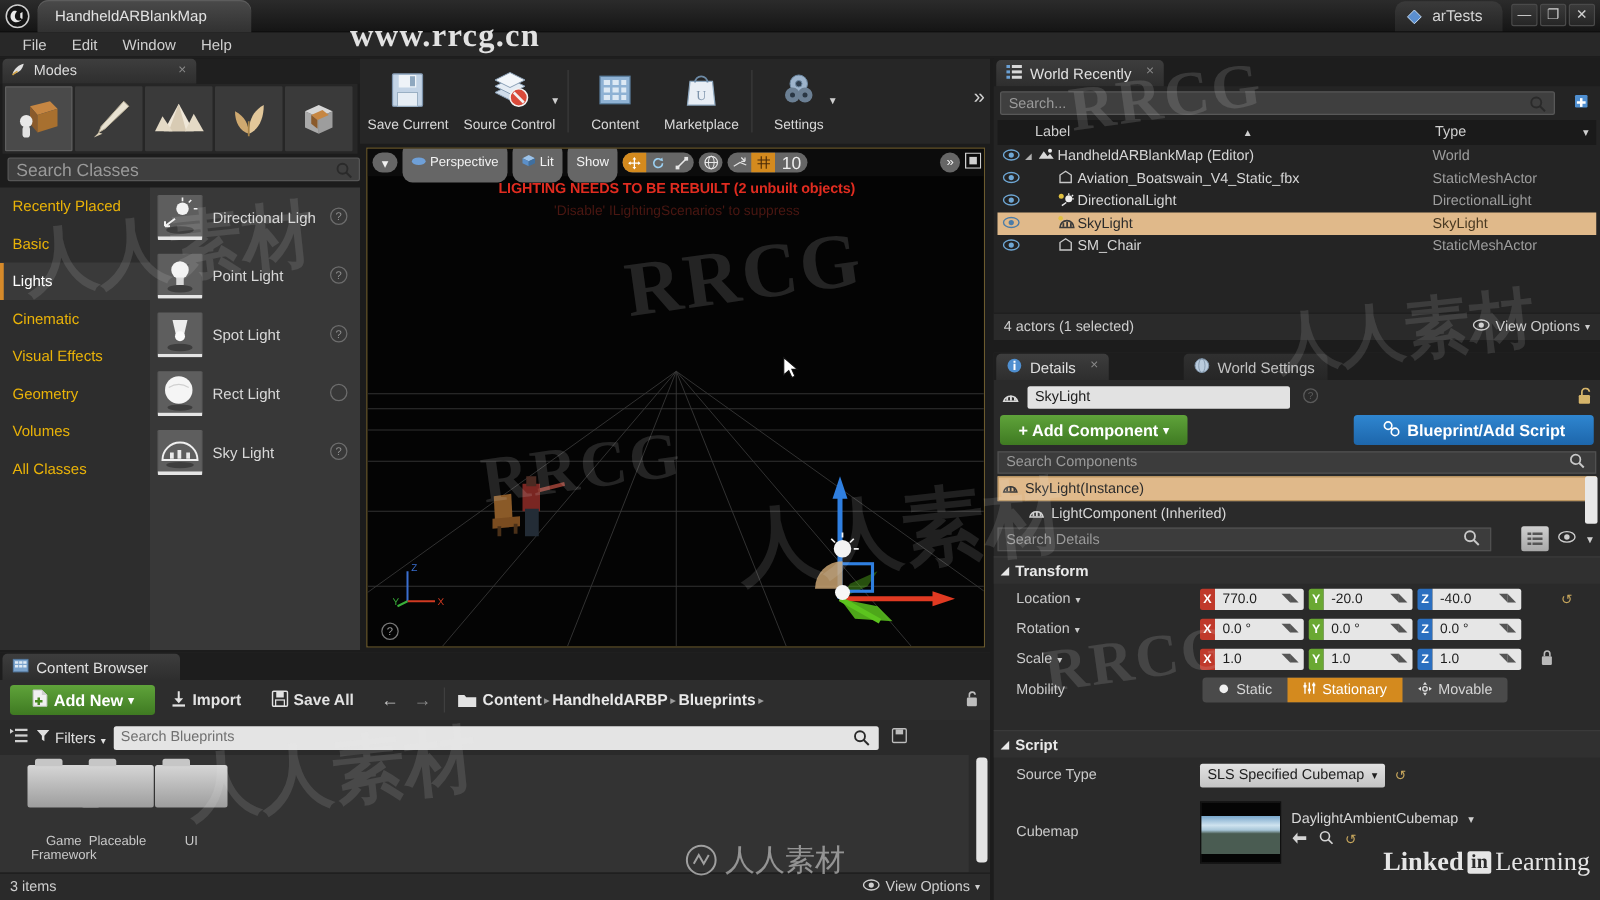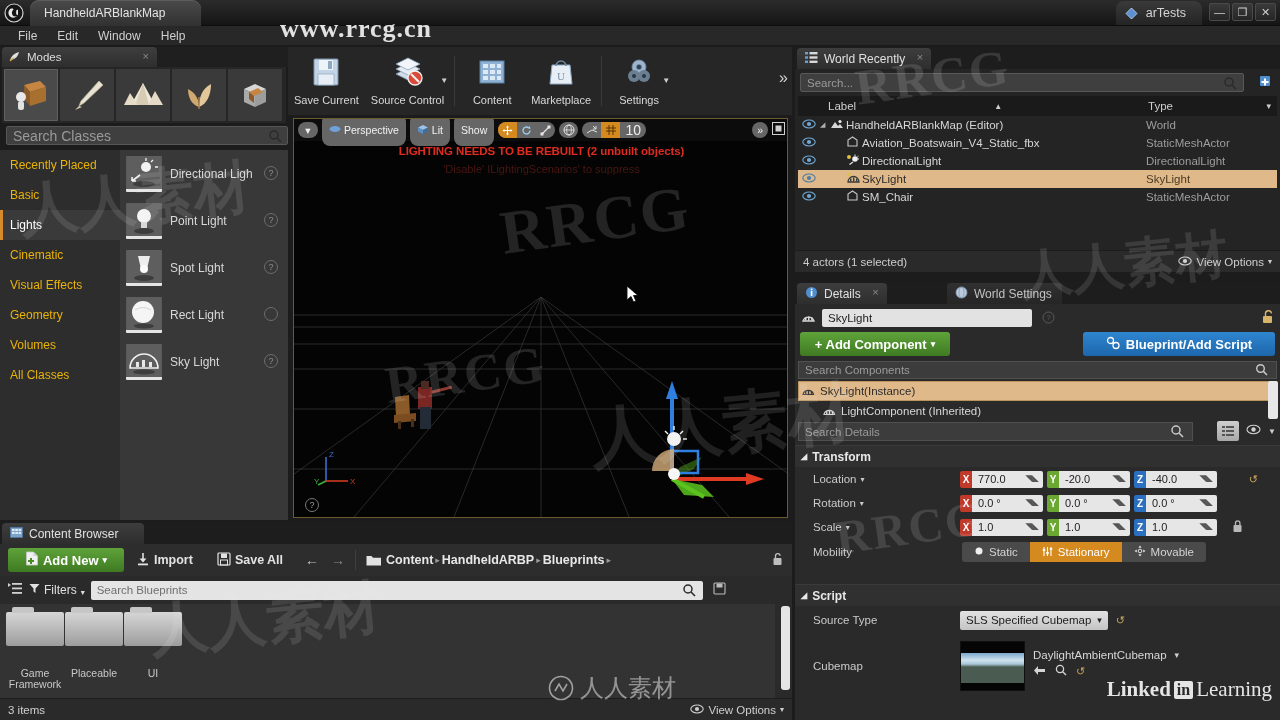--- a/index.html
+++ b/index.html
@@ -1391,21 +1391,21 @@
       </div>
       <span style="margin-left:4px">
         <svg width="13" height="13" viewBox="0 0 13 13">
             <rect x="1" y="1" width="11" height="11" rx="1" fill="none" stroke="#bdbdbd" stroke-width="1.1"></rect>
             <rect x="3.5" y="1.5" width="6" height="4" fill="#bdbdbd"></rect>
           </svg>
       </span>
     </div>
 
     <div class="cb-grid">
-      <div class="cb-folder" style="left:6px">
+      <div class="cb-folder" style="left:22px">
         <div class="folder-icon"></div>
         <div class="folder-name">Game Framework</div>
       </div>
       <div class="cb-folder" style="left:124px">
         <div class="folder-icon"></div>
         <div class="folder-name">UI</div>
       </div>
       <div class="cb-folder" style="left:65px">
         <div class="folder-icon"></div>
         <div class="folder-name">Placeable</div>

